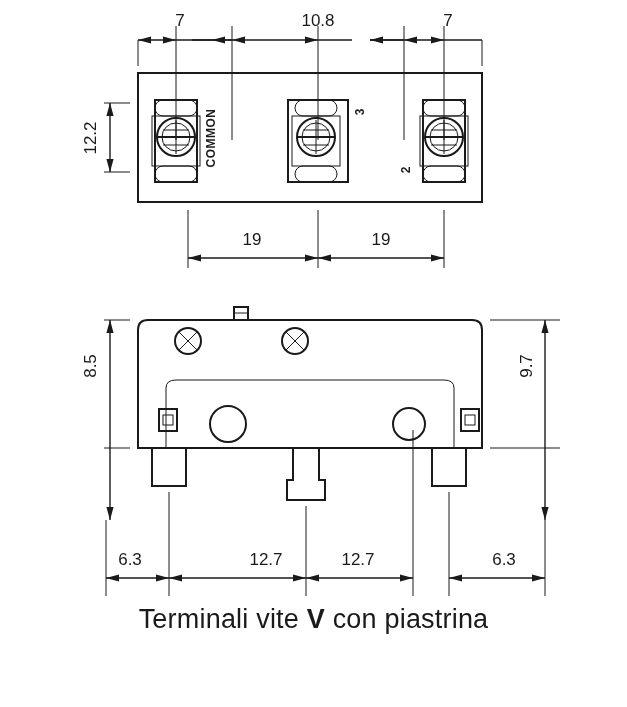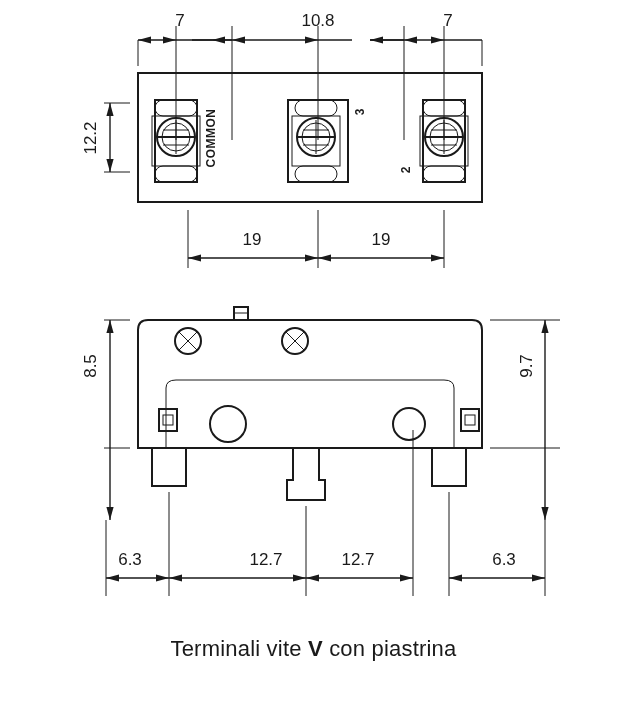--- a/index.html
+++ b/index.html
@@ -23,24 +23,24 @@
   svg#drawing {
     position: absolute;
     left: 0;
     top: 0;
     width: 627px;
     height: 707px;
   }
   .caption {
     position: absolute;
     left: 0;
-    top: 636px;
+    top: 604px;
     width: 627px;
     text-align: center;
-    font-size: 22px;
+    font-size: 27px;
     letter-spacing: 0.2px;
     color: #1a1a1a;
     white-space: nowrap;
   }
   .caption b {
     font-weight: bold;
   }
   text {
     font-family: "Liberation Sans", sans-serif;
     fill: #1a1a1a;

